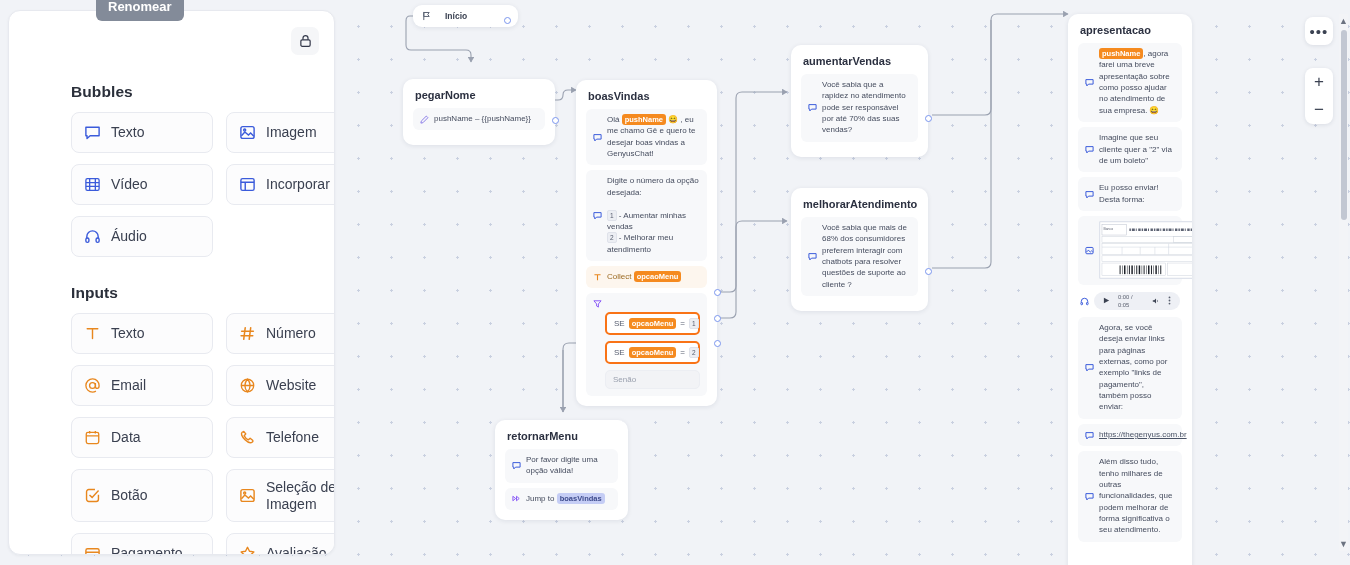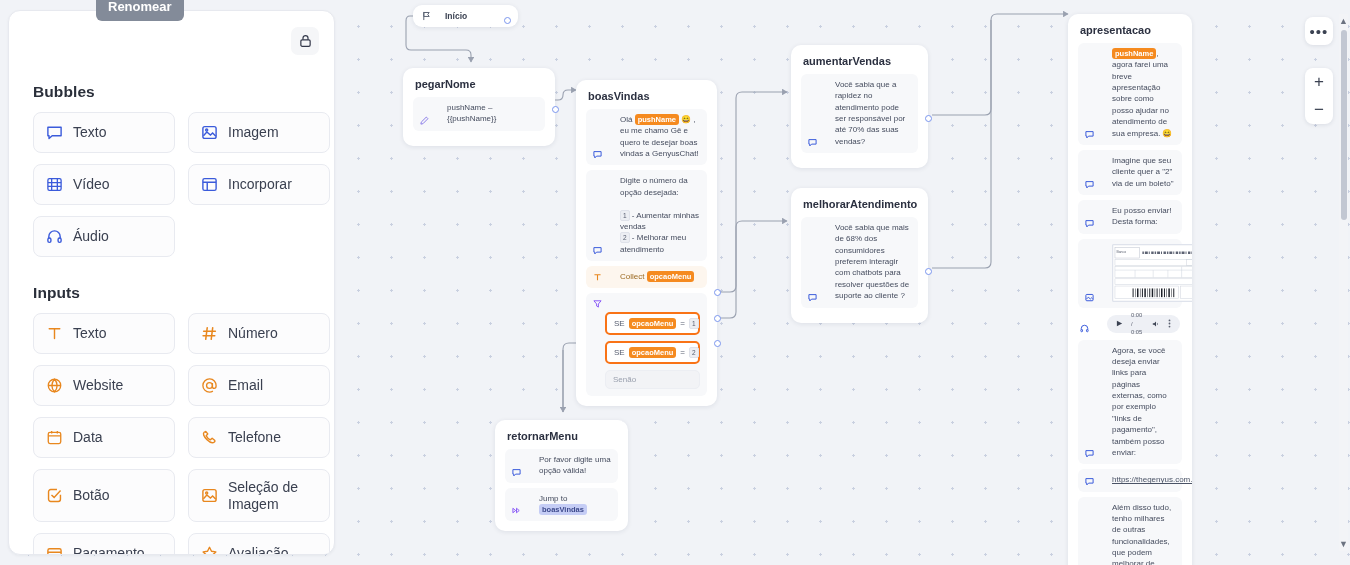--- a/index.html
+++ b/index.html
@@ -25,21 +25,21 @@
   #sidebar {
     position: absolute; left: 8px; top: 10px;
     width: 327px; height: 545px;
     background: #ffffff;
     border: 1px solid #e7e9ef;
     border-radius: 12px;
     overflow: hidden;
     box-shadow: 0 1px 3px rgba(20,30,60,.05);
     z-index: 20;
   }
-  #sidebar-inner { position: absolute; inset: 0; padding: 16px 34px 10px 24px; }
+  #sidebar-inner { position: absolute; inset: 0; padding: 16px 34px 10px 24px; margin-left: 38px; }
   .lock-btn {
     position: absolute; right: 15px; top: 16px;
     width: 28px; height: 28px;
     background: #f5f6f8; border-radius: 7px;
     display: flex; align-items: center; justify-content: center;
     cursor: pointer;
   }
   .sec-title {
     font-size: 15.5px; font-weight: 700; color: #2a2f3a;
     margin-top: 56px; margin-bottom: 11px; letter-spacing: .1px;
@@ -96,21 +96,21 @@
 
   
   .node {
     position: absolute; background: #fff; border-radius: 10px;
     box-shadow: 0 1px 5px rgba(25,35,70,.09);
     padding: 9px 10px 10px;
   }
   .node-title { font-size: 11px; font-weight: 700; color: #2b3040; margin: 1px 2px 7px; }
   .blkitem {
     background: #f7f8fa; border-radius: 6px; padding: 5px 7px 6px;
-    margin-bottom: 5px; display: flex; gap: 18px; align-items: flex-end;
+    margin-bottom: 5px; display: flex; gap: 5px; align-items: center;
     font-size: 8px; color: #454c5e; line-height: 1.42;
   }
   .blkitem:last-child { margin-bottom: 0; }
   .blkitem .bic { flex: none; margin-top: 1px; }
   .blkitem .btxt { flex: 1 1 auto; word-wrap: break-word; }
   .var {
     display: inline-block; background: #f58a1f; color: #fff;
     border-radius: 3px; padding: 0 3px; font-size: 7.5px; font-weight: 600;
     line-height: 11px; vertical-align: baseline;
   }
@@ -187,21 +187,21 @@
       <span>
         <svg width="9" height="10" viewBox="0 0 10 11" fill="none" stroke="#5a6272" stroke-width="1.1">
           <path d="M2 1v9"></path>
             <path d="M2 1.6h6l-1.6 2.2L8 6H2z"></path>
         </svg>
       </span>
       <span>Início</span>
       <span class="port" style="right:7px; top:12px;"></span>
     </div>
 
-    <div class="node" style="left:403px; top:68px; width:152px;">
+    <div class="node" style="left:403px; top:79px; width:152px;">
       <div class="node-title">pegarNome</div>
       <div class="blkitem">
         <span class="bic">
           <svg width="9" height="9" viewBox="0 0 10 10" fill="none" stroke="#8b7ce8" stroke-width="1.1">
             <path d="M7 1.2l1.8 1.8L3.2 8.6 1 9l.4-2.2z"></path>
           </svg>
         </span>
         <span class="btxt">pushName – {{pushName}}</span>
       </div>
       <span class="port" style="right:-4px; top:38px;"></span>
@@ -540,34 +540,34 @@
           <span class="ic ic-orange">
             <svg width="17" height="17" viewBox="0 0 18 18" fill="none" stroke="currentColor" stroke-width="1.6" stroke-linecap="round">
               <path d="M6.6 2.8L5 15.2M12.4 2.8L10.8 15.2M2.8 6.6h12.4M2.2 11.4h12.4"></path>
             </svg>
           </span>
           <span class="blk-label">Número</span>
         </div>
         <div class="blk">
           <span class="ic ic-orange">
             <svg width="17" height="17" viewBox="0 0 18 18" fill="none" stroke="currentColor" stroke-width="1.4">
+              <circle cx="9" cy="9" r="3.1"></circle>
+              <path d="M12.1 6.4v3.7c0 1.3.8 2 1.9 2 1.2 0 2-1 2-2.8A7 7 0 109 16a7 7 0 003.6-1"></path>
+            </svg>
+          </span>
+          <span class="blk-label">Email</span>
+        </div>
+        <div class="blk">
+          <span class="ic ic-orange">
+            <svg width="17" height="17" viewBox="0 0 18 18" fill="none" stroke="currentColor" stroke-width="1.4">
               <circle cx="9" cy="9" r="6.6"></circle>
               <path d="M2.4 9h13.2M9 2.4c1.9 2 2.8 4.2 2.8 6.6S10.9 13.6 9 15.6C7.1 13.6 6.2 11.4 6.2 9S7.1 4.4 9 2.4z"></path>
             </svg>
           </span>
           <span class="blk-label">Website</span>
-        </div>
-        <div class="blk">
-          <span class="ic ic-orange">
-            <svg width="17" height="17" viewBox="0 0 18 18" fill="none" stroke="currentColor" stroke-width="1.4">
-              <circle cx="9" cy="9" r="3.1"></circle>
-              <path d="M12.1 6.4v3.7c0 1.3.8 2 1.9 2 1.2 0 2-1 2-2.8A7 7 0 109 16a7 7 0 003.6-1"></path>
-            </svg>
-          </span>
-          <span class="blk-label">Email</span>
         </div>
         <div class="blk">
           <span class="ic ic-orange">
             <svg width="17" height="17" viewBox="0 0 18 18" fill="none" stroke="currentColor" stroke-width="1.4">
               <rect x="2.4" y="3.6" width="13.2" height="11.8" rx="1.8"></rect>
               <path d="M2.4 7.2h13.2M6 2.2v2.6M12 2.2v2.6"></path>
             </svg>
           </span>
           <span class="blk-label">Data</span>
         </div>

